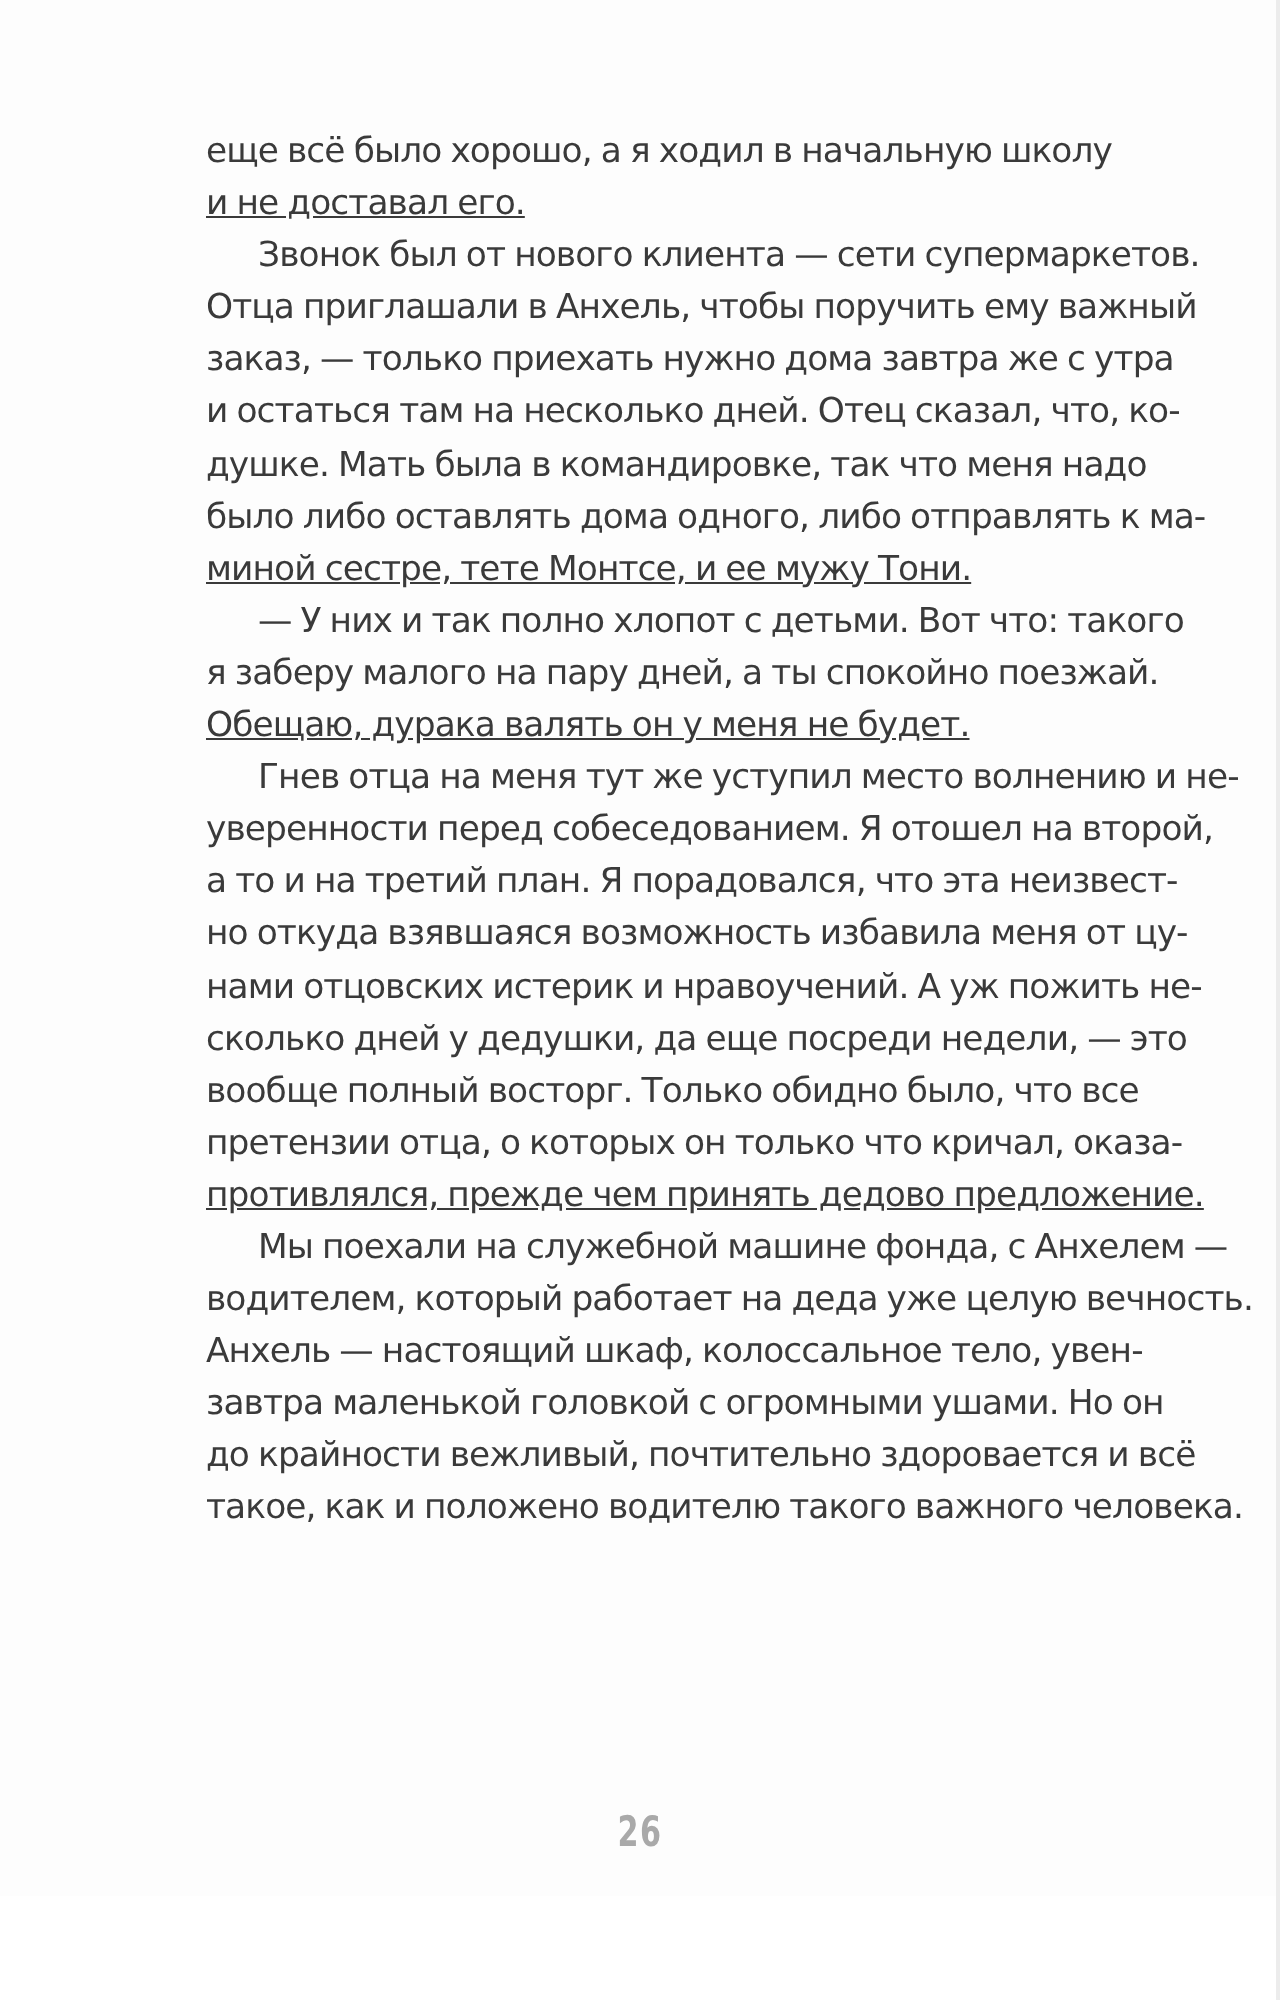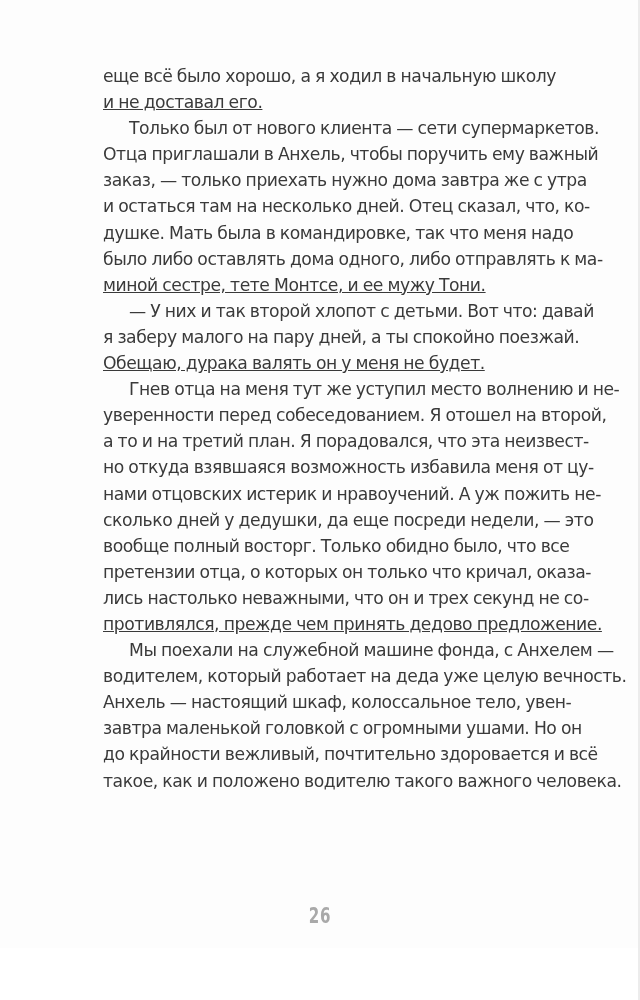--- a/index.html
+++ b/index.html
@@ -75,43 +75,42 @@
 
 <div class="page">
   <div class="page-edge"></div>
 
   <div class="text-block">
     <p>
       <span class="line">еще всё было хорошо, а я ходил в начальную школу</span>
       <span class="line last">и не доставал его.</span>
     </p>
     <p>
-      <span class="line" style="padding-left:26px">Только был от нового клиента — сети супермаркетов.</span>
+      <span class="line" style="padding-left:26px">Звонок был от нового клиента — сети супермаркетов.</span>
       <span class="line">Отца приглашали в Анхель, чтобы поручить ему важный</span>
       <span class="line">заказ, — только приехать нужно дома завтра же с утра</span>
       <span class="line">и остаться там на несколько дней. Отец сказал, что, ко-</span>
       <span class="line">душке. Мать была в командировке, так что меня надо</span>
       <span class="line">было либо оставлять дома одного, либо отправлять к ма-</span>
       <span class="line last">миной сестре, тете Монтсе, и ее мужу Тони.</span>
     </p>
     <p>
-      <span class="line" style="padding-left:26px">— У них и так второй хлопот с детьми. Вот что: давай</span>
+      <span class="line" style="padding-left:26px">— У них и так полно хлопот с детьми. Вот что: такого</span>
       <span class="line">я заберу малого на пару дней, а ты спокойно поезжай.</span>
       <span class="line last">Обещаю, дурака валять он у меня не будет.</span>
     </p>
     <p>
       <span class="line" style="padding-left:26px">Гнев отца на меня тут же уступил место волнению и не-</span>
       <span class="line">уверенности перед собеседованием. Я отошел на второй,</span>
       <span class="line">а то и на третий план. Я порадовался, что эта неизвест-</span>
       <span class="line">но откуда взявшаяся возможность избавила меня от цу-</span>
       <span class="line">нами отцовских истерик и нравоучений. А уж пожить не-</span>
       <span class="line">сколько дней у дедушки, да еще посреди недели, — это</span>
       <span class="line">вообще полный восторг. Только обидно было, что все</span>
       <span class="line">претензии отца, о которых он только что кричал, оказа-</span>
-      <span class="line">лись настолько неважными, что он и трех секунд не со-</span>
       <span class="line last">противлялся, прежде чем принять дедово предложение.</span>
     </p>
     <p>
       <span class="line" style="padding-left:26px">Мы поехали на служебной машине фонда, с Анхелем —</span>
       <span class="line">водителем, который работает на деда уже целую вечность.</span>
       <span class="line">Анхель — настоящий шкаф, колоссальное тело, увен-</span>
       <span class="line">завтра маленькой головкой с огромными ушами. Но он</span>
       <span class="line">до крайности вежливый, почтительно здоровается и всё</span>
       <span class="line">такое, как и положено водителю такого важного человека.</span>
     </p>

